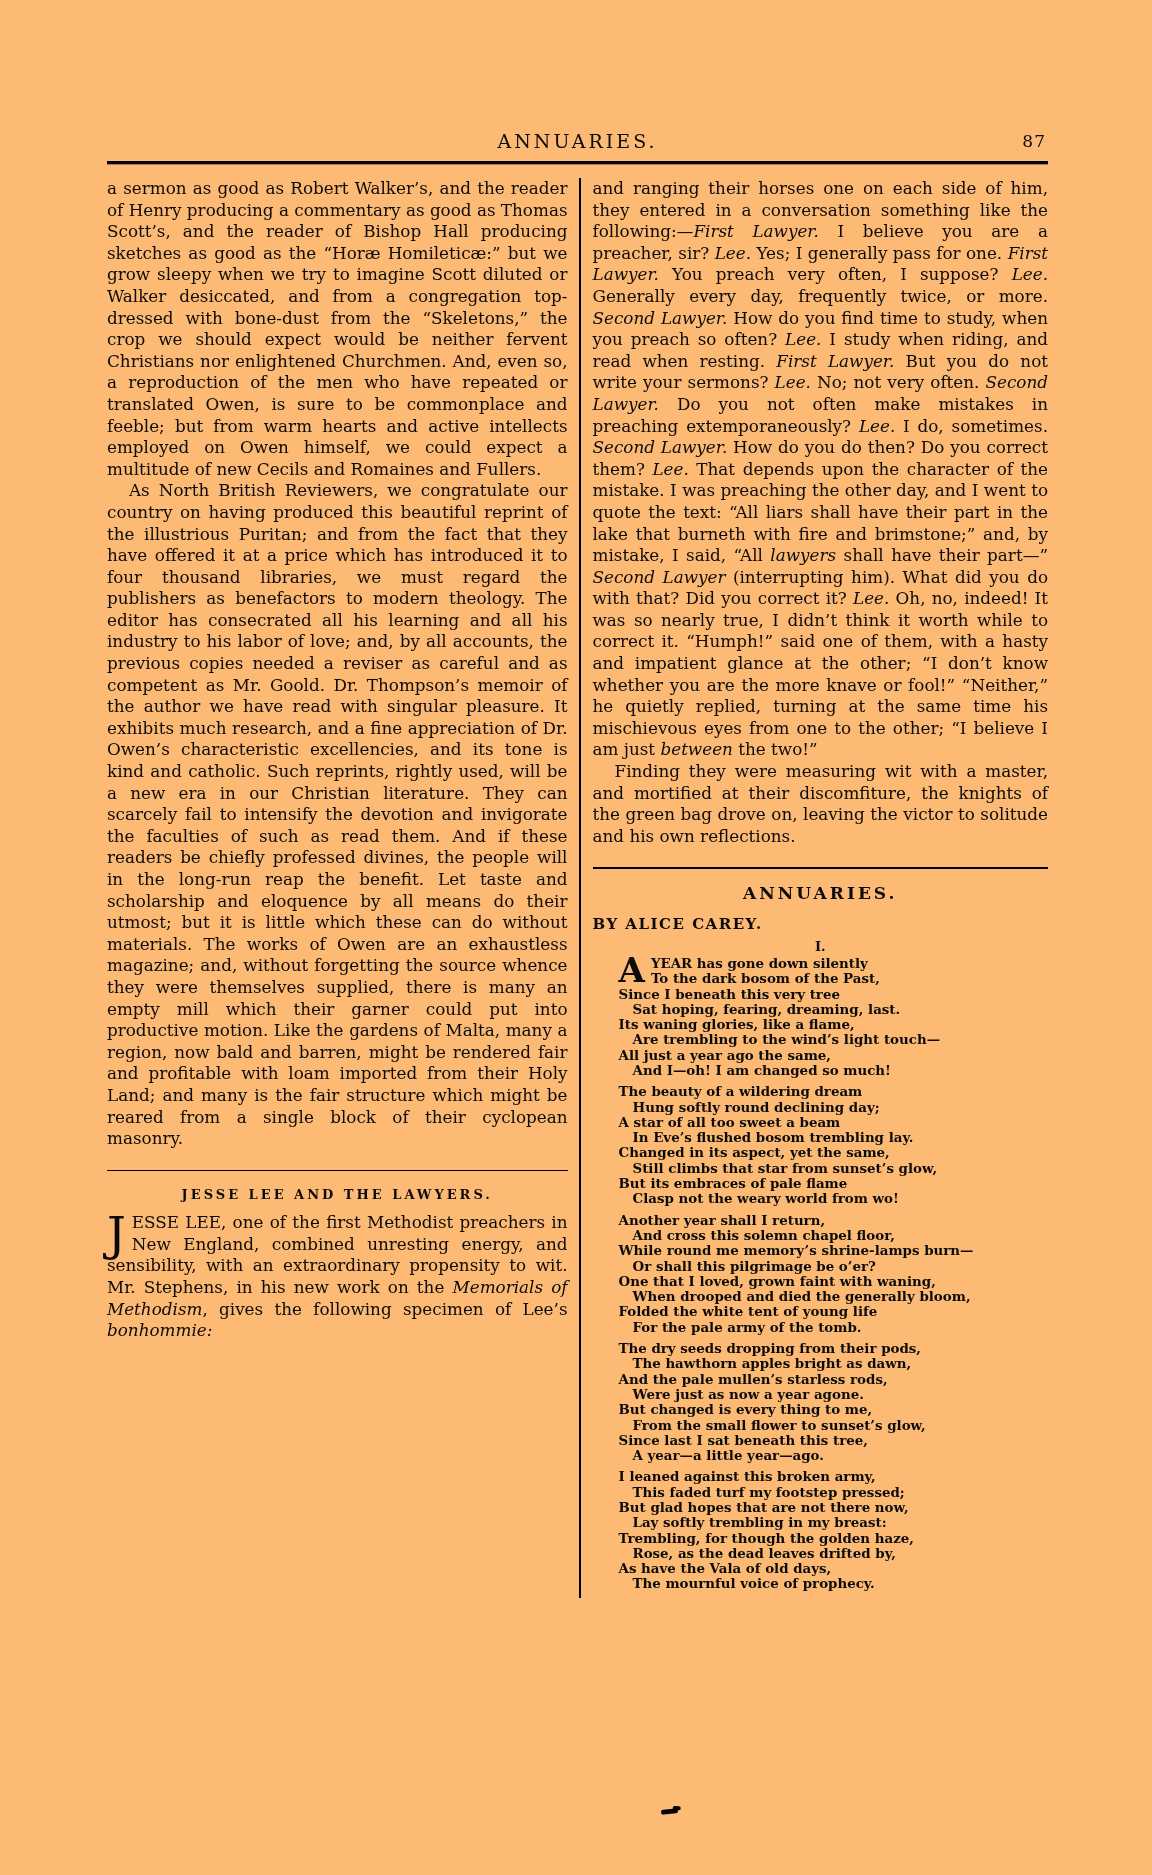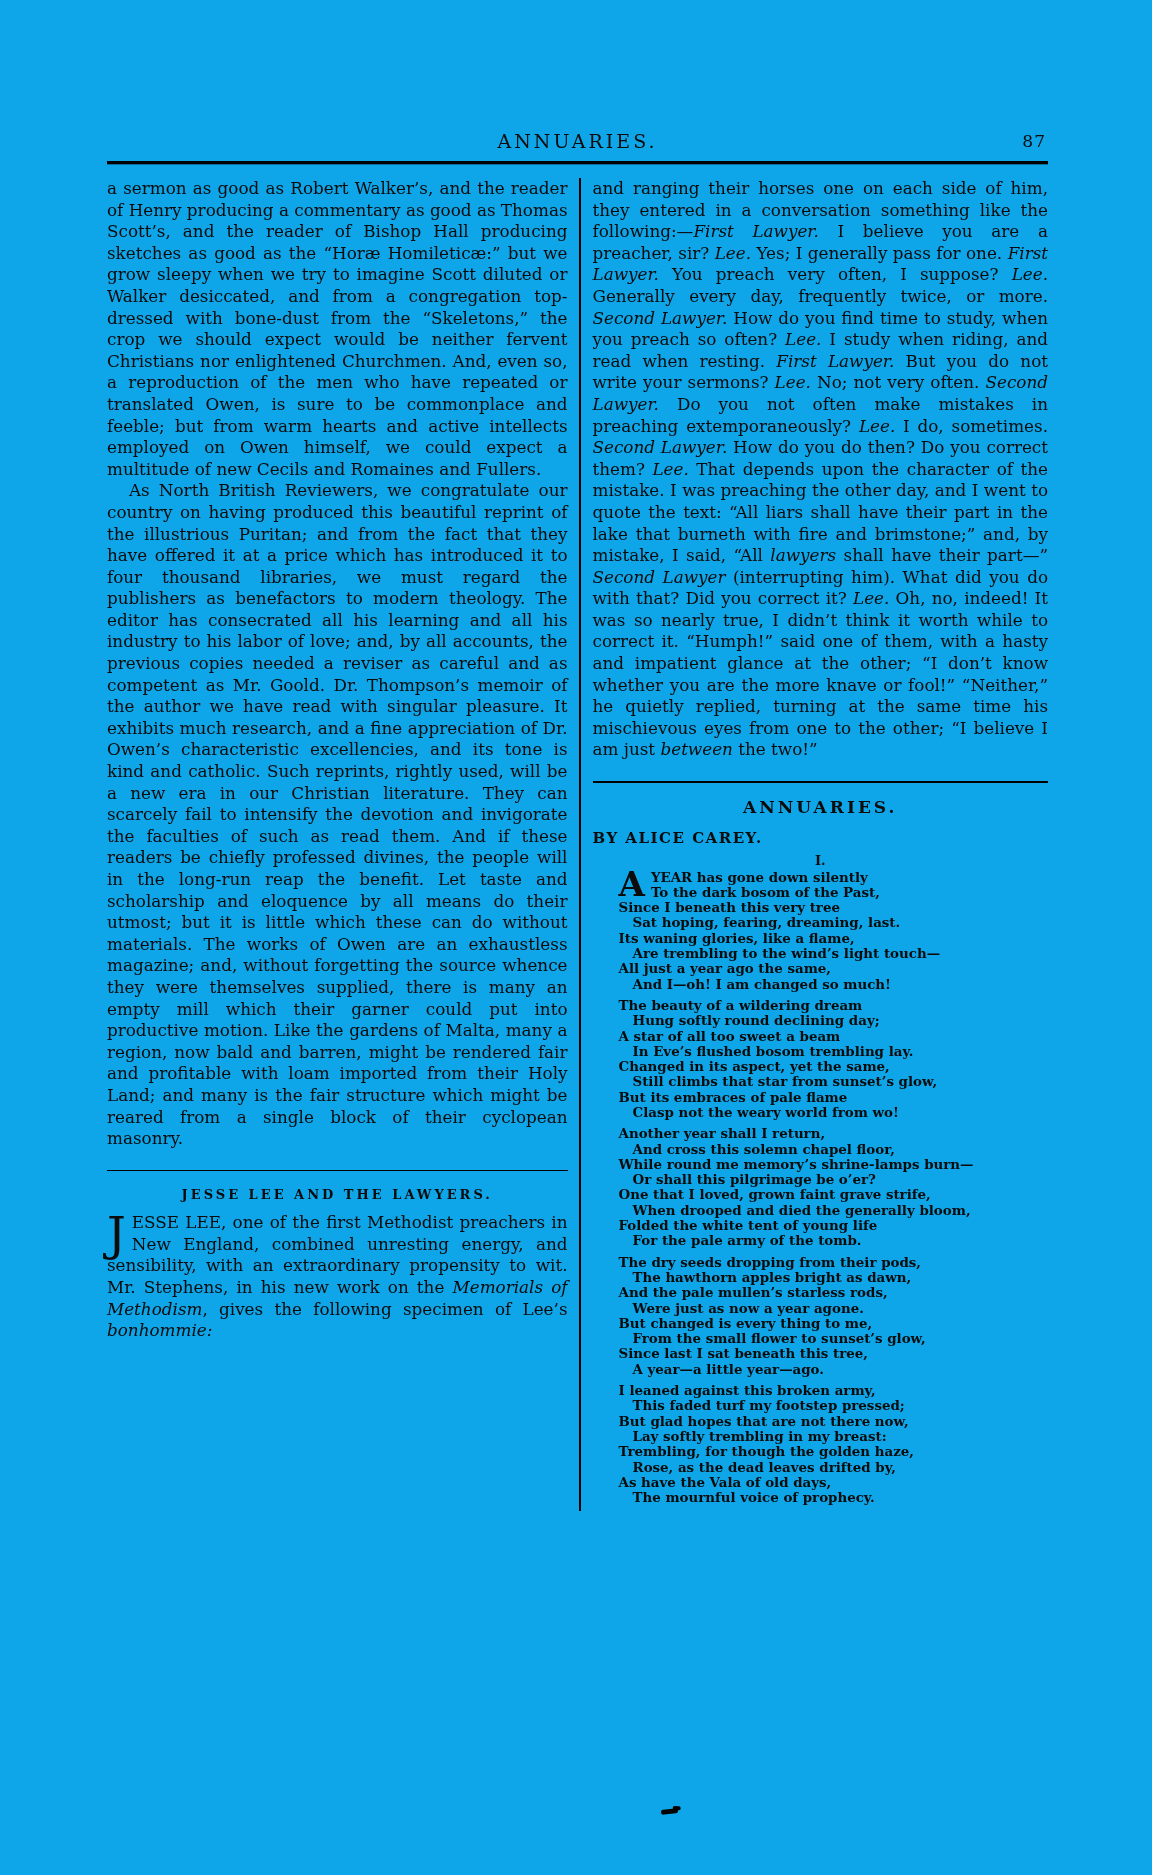--- a/index.html
+++ b/index.html
@@ -1,20 +1,20 @@
 <!DOCTYPE html>
 <html><head>
 <meta charset="utf-8">
 <style>
   html,body{margin:0;padding:0;}
   body{background:#e8e8e8;}
   .page{
     position:relative;
     width:1152px;height:1875px;
-    background:#0ea5e9;
+    background:#fdba74;
     color:#0b0b0b;
     font-family:"DejaVu Serif", serif;
     overflow:hidden;
   }
   .content{position:absolute;left:107px;top:126px;width:941px;}
   .running-head{position:relative;height:32px;}
   .head-title{display:block;text-align:center;font-size:19px;letter-spacing:3px;padding-top:4px;}
   .page-num{position:absolute;right:2px;top:5px;font-size:17px;letter-spacing:1px;}
   .head-rule{height:3px;background:#000;margin-top:3px;box-shadow:0 1px 0 #00000055;}
   .columns{display:flex;margin-top:14px;align-items:stretch;}
@@ -81,20 +81,21 @@
         <h2 class="article-heading">JESSE LEE AND THE LAWYERS.</h2>
 
         <p class="body-p no-indent"><span class="dropcap">J</span><span><span>ESSE LEE, one of the first Methodist preachers in New England, combined unresting energy, and sensibility, with an extraordinary propensity to wit. Mr. Stephens, in his new work on the </span><i>Memorials of Methodism</i><span>, gives the following specimen of Lee’s </span><i>bonhommie:</i></span></p>
 
       </div>
 
       <div class="col-divider"></div>
 
       <div class="col-right">
         <p class="body-p no-indent"><span>and ranging their horses one on each side of him, they entered in a conversation something like the following:—</span><i>First Lawyer.</i><span> I believe you are a preacher, sir? </span><i>Lee.</i><span> Yes; I generally pass for one. </span><i>First Lawyer.</i><span> You preach very often, I suppose? </span><i>Lee.</i><span> Generally every day, frequently twice, or more. </span><i>Second Lawyer.</i><span> How do you find time to study, when you preach so often? </span><i>Lee.</i><span> I study when riding, and read when resting. </span><i>First Lawyer.</i><span> But you do not write your sermons? </span><i>Lee.</i><span> No; not very often. </span><i>Second Lawyer.</i><span> Do you not often make mistakes in preaching extemporaneously? </span><i>Lee.</i><span> I do, sometimes. </span><i>Second Lawyer.</i><span> How do you do then? Do you correct them? </span><i>Lee.</i><span> That depends upon the character of the mistake. I was preaching the other day, and I went to quote the text: “All liars shall have their part in the lake that burneth with fire and brimstone;” and, by mistake, I said, “All </span><i>lawyers</i><span> shall have their part—” </span><i>Second Lawyer</i><span> (interrupting him). What did you do with that? Did you correct it? </span><i>Lee.</i><span> Oh, no, indeed! It was so nearly true, I didn’t think it worth while to correct it. “Humph!” said one of them, with a hasty and impatient glance at the other; “I don’t know whether you are the more knave or fool!” “Neither,” he quietly replied, turning at the same time his mischievous eyes from one to the other; “I believe I am just </span><i>between</i><span> the two!”</span></p>
+        <p class="body-p">Finding they were measuring wit with a master, and mortified at their discomfiture, the knights of the green bag drove on, leaving the victor to solitude and his own reflections.</p>
 
         <div class="sep-rule"></div>
 
         <h2 class="poem-head">ANNUARIES.</h2>
         <div class="poem-byline">BY ALICE CAREY.</div>
         <div class="poem-part">I.</div>
 
         <div class="poem">
 
           <div class="stanza">
@@ -118,21 +119,21 @@
             <div class="pl ind">Still climbs that star from sunset’s glow,</div>
             <div class="pl">But its embraces of pale flame</div>
             <div class="pl ind">Clasp not the weary world from wo!</div>
           </div>
 
           <div class="stanza">
             <div class="pl">Another year shall I return,</div>
             <div class="pl ind">And cross this solemn chapel floor,</div>
             <div class="pl">While round me memory’s shrine-lamps burn—</div>
             <div class="pl ind">Or shall this pilgrimage be o’er?</div>
-            <div class="pl">One that I loved, grown faint grave strife,</div>
+            <div class="pl">One that I loved, grown faint with waning,</div>
             <div class="pl ind">When drooped and died the generally bloom,</div>
             <div class="pl">Folded the white tent of young life</div>
             <div class="pl ind">For the pale army of the tomb.</div>
           </div>
 
           <div class="stanza">
             <div class="pl">The dry seeds dropping from their pods,</div>
             <div class="pl ind">The hawthorn apples bright as dawn,</div>
             <div class="pl">And the pale mullen’s starless rods,</div>
             <div class="pl ind">Were just as now a year agone.</div>

